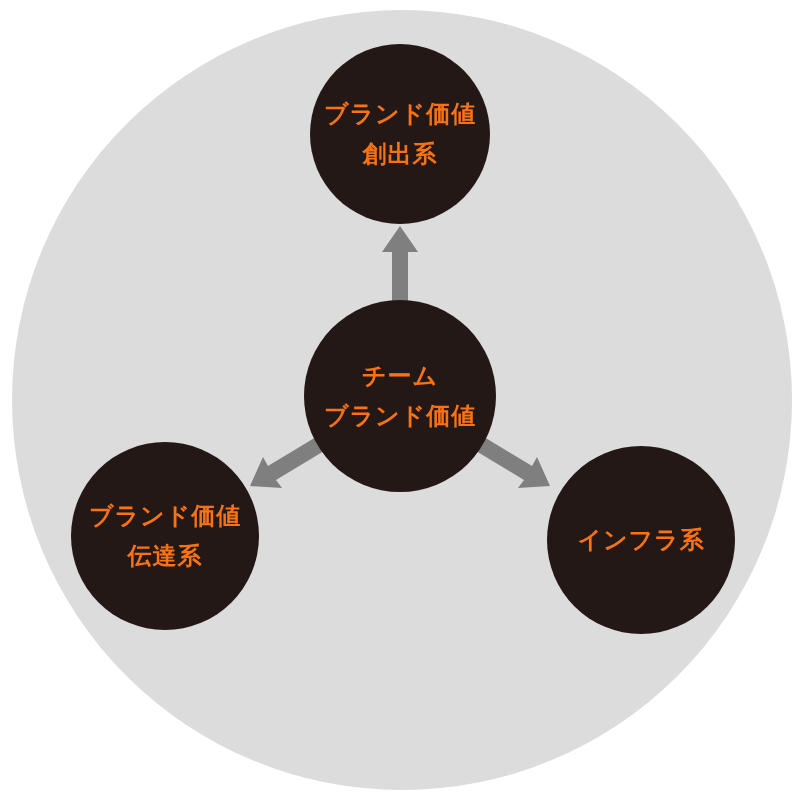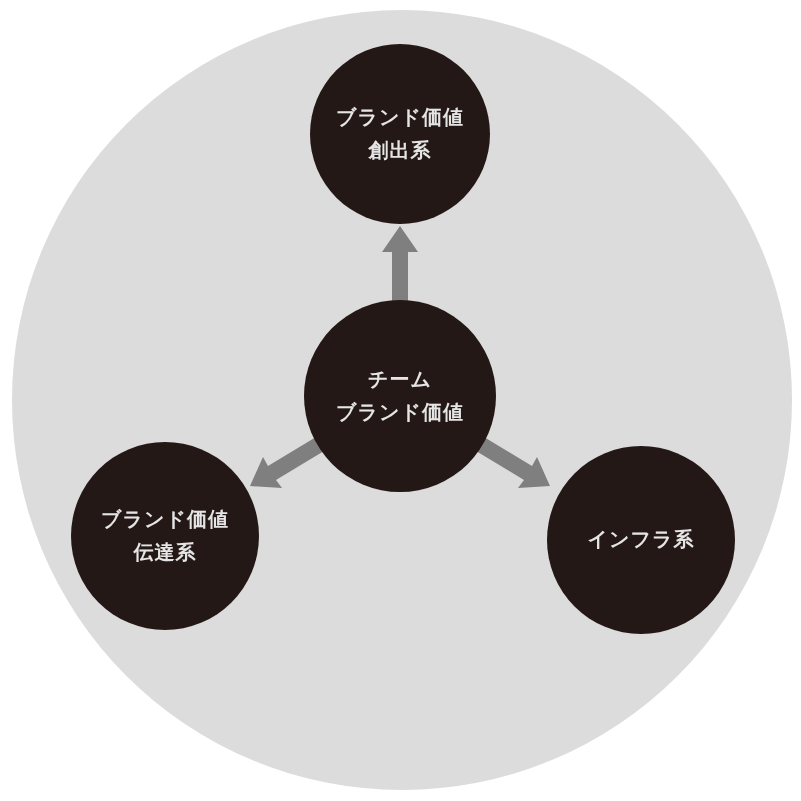--- a/index.html
+++ b/index.html
@@ -32,31 +32,31 @@
   .node {
     position: absolute;
     border-radius: 50%;
     background: #231815;
     display: flex;
     align-items: center;
     justify-content: center;
     text-align: center;
   }
   .node-label {
-    color: #e5e5e5;
+    color: #f97316;
     font-weight: bold;
-    font-size: 20px;
+    font-size: 24px;
     line-height: 1.65;
     letter-spacing: 1px;
     white-space: pre-line;
   }
   .node-top    { left: 310px; top: 44px;  width: 180px; height: 180px; }
   .node-center { left: 304px; top: 300px; width: 192px; height: 192px; }
   .node-bl     { left: 71px;  top: 442px; width: 188px; height: 188px; }
-  .node-br     { left: 547px; top: 446px; width: 188px; height: 188px; font-family: Liberation Mono, monospace; }
+  .node-br     { left: 547px; top: 446px; width: 188px; height: 188px; }
 </style>
 </head>
 <body>
 
 <div class="canvas">
 
   <div class="bg-circle"></div>
 
   <svg class="arrows" width="801" height="801" viewBox="0 0 801 801">
     <polygon fill="#7f7f7f" points="392,306 392,252 382,252 400,226 418,252 408,252 408,306"></polygon>

